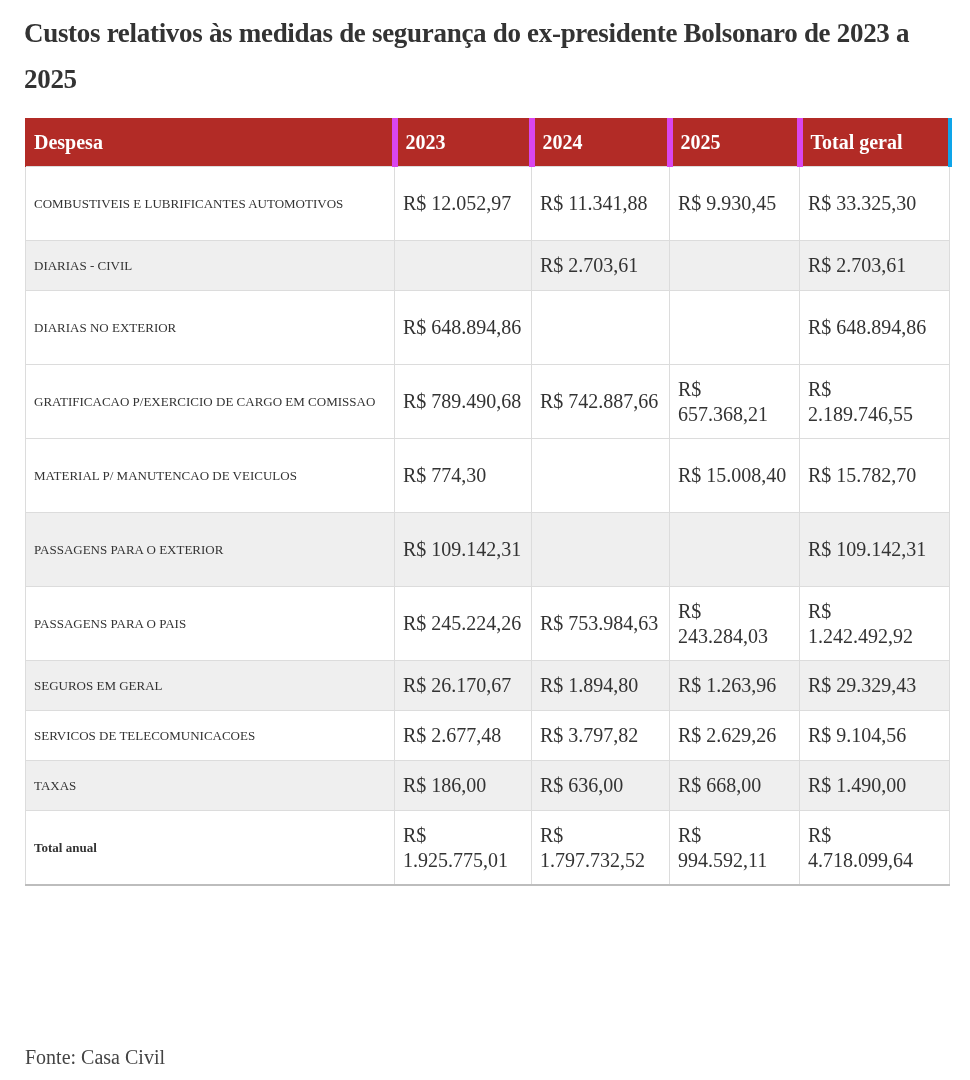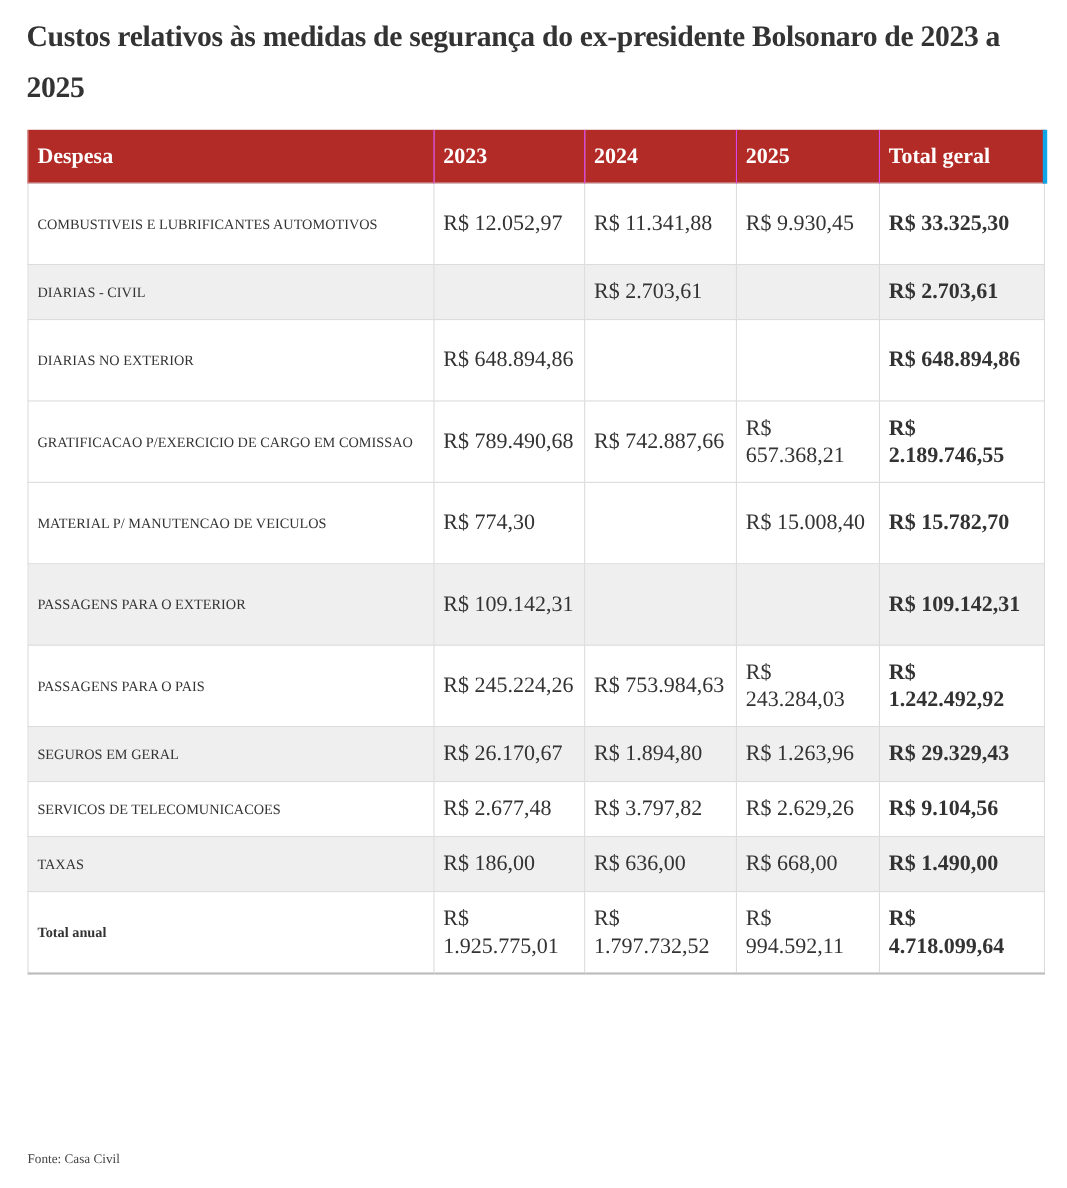--- a/index.html
+++ b/index.html
@@ -4,32 +4,32 @@
 <style>
   html, body { margin: 0; padding: 0; background: #ffffff; }
   body { width: 970px; height: 1080px; position: relative; overflow: hidden; font-family: "DejaVu Serif", "Liberation Serif", serif; color: #333333; }
   .title { position: absolute; left: 24px; top: 10px; width: 930px; font-family: "Liberation Serif", "DejaVu Serif", serif; font-weight: bold; font-size: 27px; line-height: 46px; color: #333333; letter-spacing: -0.3px; margin: 0; }
   table.data { position: absolute; left: 25px; top: 118px; width: 924px; border-collapse: collapse; table-layout: fixed; font-family: "Liberation Serif", "DejaVu Serif", serif; font-size: 20px; }
   table.data col.c0 { width: 369px; }
   table.data col.c1 { width: 137px; }
   table.data col.c2 { width: 138px; }
   table.data col.c3 { width: 130px; }
   table.data col.c4 { width: 150px; }
-  table.data th { background: #b22b26; color: #ffffff; text-align: left; font-weight: bold; height: 48px; padding: 0 8px; border-left: 1px solid #e6a8a5; border-right: 1px solid #d946ef; font-size: 20px; }
+  table.data th { background: #b22b26; color: #ffffff; text-align: left; font-weight: bold; height: 48px; padding: 0 8px; border-left: 1px solid #e6a8a5; border-right: 6px solid #d946ef; font-size: 20px; }
   table.data th:first-child { border-left: 1px solid #b22b26; }
   table.data th:last-child { border-right: 4px solid #0ea5e9; }
   table.data td { padding: 0 8px; vertical-align: middle; border: 1px solid #dcdcdc; line-height: 25px; color: #333333; }
   table.data tr.alt td { background: #efefef; }
-  table.data td.total { font-weight: bold; }
+  table.data td.total { font-weight: normal; }
   table.data td.label { font-size: 13px; }
   table.data tr.h74 td { height: 73px; }
   table.data tr.h50 td { height: 49px; }
   table.data tr.totalrow td { border-bottom: 2px solid #bdbdbd; }
   table.data tr.totalrow td.label { font-weight: bold; }
-  .source { position: absolute; left: 25px; top: 1046px; font-family: "Liberation Serif", "DejaVu Serif", serif; font-size: 12px; color: #444444; }
+  .source { position: absolute; left: 25px; top: 1046px; font-family: "Liberation Serif", "DejaVu Serif", serif; font-size: 20px; color: #444444; }
 </style>
 </head>
 <body>
 
 <h1 class="title">Custos relativos às medidas de segurança do ex-presidente Bolsonaro de 2023 a 2025</h1>
 
 <table class="data">
   <colgroup>
       <col class="c0">
       <col class="c1">

